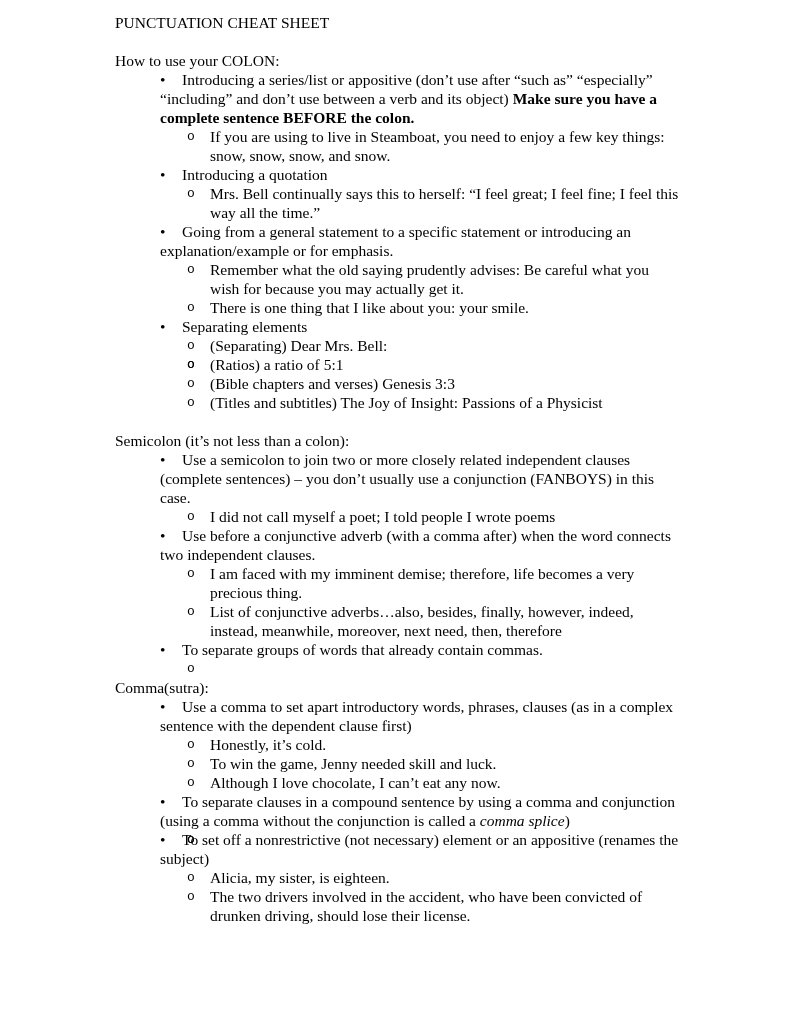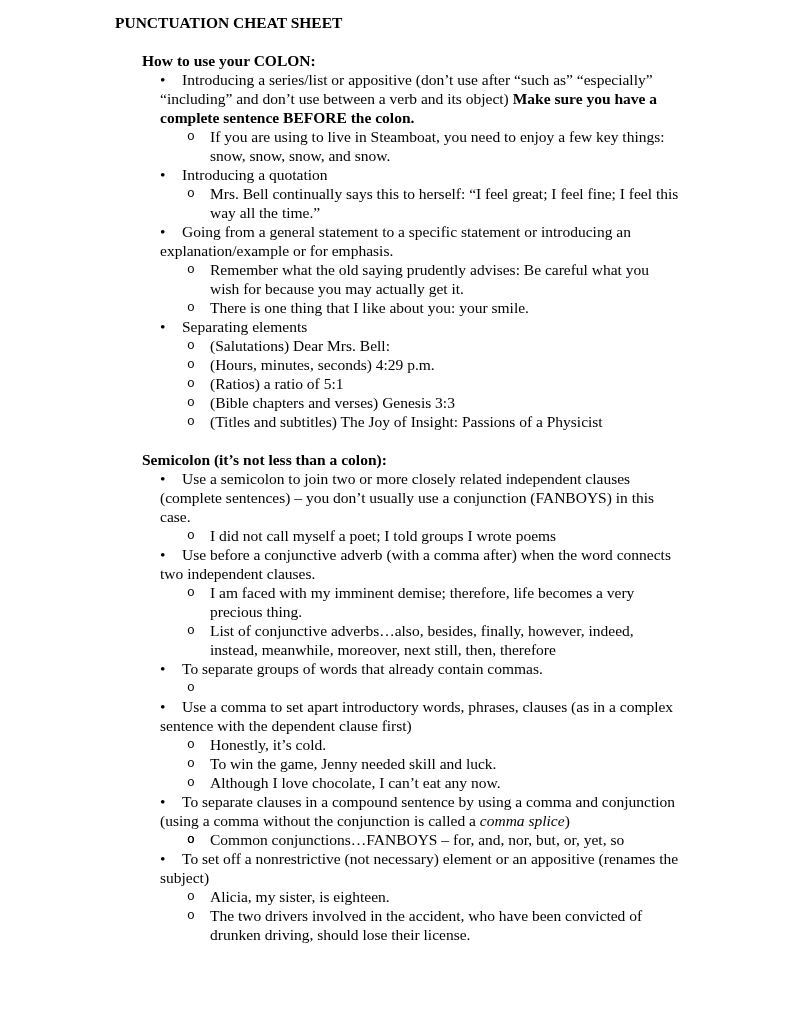--- a/index.html
+++ b/index.html
@@ -11,23 +11,23 @@
     font-family: "Liberation Serif", "DejaVu Serif", serif;
     font-size: 15.5px;
     line-height: 19px;
   }
   .page {
     width: 791px;
     min-height: 1024px;
     padding: 13px 111px 12px 115px;
     background: #ffffff;
   }
-  .doc-title { font-weight: bold; }
+  .doc-title { font-weight: normal; }
   .section { margin-top: 19px; }
-  .section-heading { font-weight: bold; margin-left: 27px; }
+  .section-heading { font-weight: normal; }
   ul { margin: 0; padding: 0; list-style: none; }
   .bullets > li { margin-left: 45px; }
   .marker1 {
     display: inline-block;
     width: 22px;
     vertical-align: baseline;
   }
   .subs > li { position: relative; padding-left: 50px; }
   .marker2 {
     position: absolute;
@@ -53,53 +53,54 @@
               <li><span class="marker2">o</span><span class="sub-text">If you are using to live in Steamboat, you need to enjoy a few key things: snow, snow, snow, and snow.</span></li>
             </ul></li>
           <li><span class="marker1">•</span><span class="bullet-text"><span>Introducing a quotation</span></span><ul class="subs">
               <li><span class="marker2">o</span><span class="sub-text">Mrs. Bell continually says this to herself: “I feel great; I feel fine; I feel this way all the time.”</span></li>
             </ul></li>
           <li><span class="marker1">•</span><span class="bullet-text"><span>Going from a general statement to a specific statement or introducing an explanation/example or for emphasis.</span></span><ul class="subs">
               <li><span class="marker2">o</span><span class="sub-text">Remember what the old saying prudently advises: Be careful what you wish for because you may actually get it.</span></li>
               <li><span class="marker2">o</span><span class="sub-text">There is one thing that I like about you: your smile.</span></li>
             </ul></li>
           <li><span class="marker1">•</span><span class="bullet-text"><span>Separating elements</span></span><ul class="subs">
-              <li><span class="marker2">o</span><span class="sub-text">(Salutations) Dear Mrs. Bell:</span></li>
-              <li><span class="marker2">o</span><span class="sub-text">(Hours, minutes, seconds) 4:29 p.m.</span></li>
+              <li><span class="marker2">o</span><span class="sub-text">(Separating) Dear Mrs. Bell:</span></li>
+              <li><span class="marker2">o</span></li>
               <li><span class="marker2">o</span><span class="sub-text">(Ratios) a ratio of 5:1</span></li>
               <li><span class="marker2">o</span><span class="sub-text">(Bible chapters and verses) Genesis 3:3</span></li>
               <li><span class="marker2">o</span><span class="sub-text">(Titles and subtitles) The Joy of Insight: Passions of a Physicist</span></li>
             </ul></li>
         </ul>
       </div>
       <div class="section">
         <div class="section-heading">Semicolon (it’s not less than a colon):</div>
         <ul class="bullets">
           <li><span class="marker1">•</span><span class="bullet-text"><span>Use a semicolon to join two or more closely related independent clauses (complete sentences) – you don’t usually use a conjunction (FANBOYS) in this case.</span></span><ul class="subs">
-              <li><span class="marker2">o</span><span class="sub-text">I did not call myself a poet; I told groups I wrote poems</span></li>
+              <li><span class="marker2">o</span><span class="sub-text">I did not call myself a poet; I told people I wrote poems</span></li>
             </ul></li>
           <li><span class="marker1">•</span><span class="bullet-text"><span>Use before a conjunctive adverb (with a comma after) when the word connects two independent clauses.</span></span><ul class="subs">
               <li><span class="marker2">o</span><span class="sub-text">I am faced with my imminent demise; therefore, life becomes a very precious thing.</span></li>
-              <li><span class="marker2">o</span><span class="sub-text">List of conjunctive adverbs…also, besides, finally, however, indeed, instead, meanwhile, moreover, next still, then, therefore</span></li>
+              <li><span class="marker2">o</span><span class="sub-text">List of conjunctive adverbs…also, besides, finally, however, indeed, instead, meanwhile, moreover, next need, then, therefore</span></li>
             </ul></li>
           <li><span class="marker1">•</span><span class="bullet-text"><span>To separate groups of words that already contain commas.</span></span><ul class="subs">
               <li><span class="marker2">o</span></li>
             </ul></li>
         </ul>
       </div>
       <div class="section">
+        <div class="section-heading">Comma(sutra):</div>
         <ul class="bullets">
           <li><span class="marker1">•</span><span class="bullet-text"><span>Use a comma to set apart introductory words, phrases, clauses (as in a complex sentence with the dependent clause first)</span></span><ul class="subs">
               <li><span class="marker2">o</span><span class="sub-text">Honestly, it’s cold.</span></li>
               <li><span class="marker2">o</span><span class="sub-text">To win the game, Jenny needed skill and luck.</span></li>
               <li><span class="marker2">o</span><span class="sub-text">Although I love chocolate, I can’t eat any now.</span></li>
             </ul></li>
           <li><span class="marker1">•</span><span class="bullet-text"><span>To separate clauses in a compound sentence by using a comma and conjunction (using a comma without the conjunction is called a </span><span class=" i">comma splice</span><span>)</span></span><ul class="subs">
               <li><span class="marker2">o</span></li>
-              <li><span class="marker2">o</span><span class="sub-text">Common conjunctions…FANBOYS – for, and, nor, but, or, yet, so</span></li>
+              <li><span class="marker2">o</span></li>
             </ul></li>
           <li><span class="marker1">•</span><span class="bullet-text"><span>To set off a nonrestrictive (not necessary) element or an appositive (renames the subject)</span></span><ul class="subs">
               <li><span class="marker2">o</span><span class="sub-text">Alicia, my sister, is eighteen.</span></li>
               <li><span class="marker2">o</span><span class="sub-text">The two drivers involved in the accident, who have been convicted of drunken driving, should lose their license.</span></li>
             </ul></li>
         </ul>
       </div>
     </div>
 </div>
 

